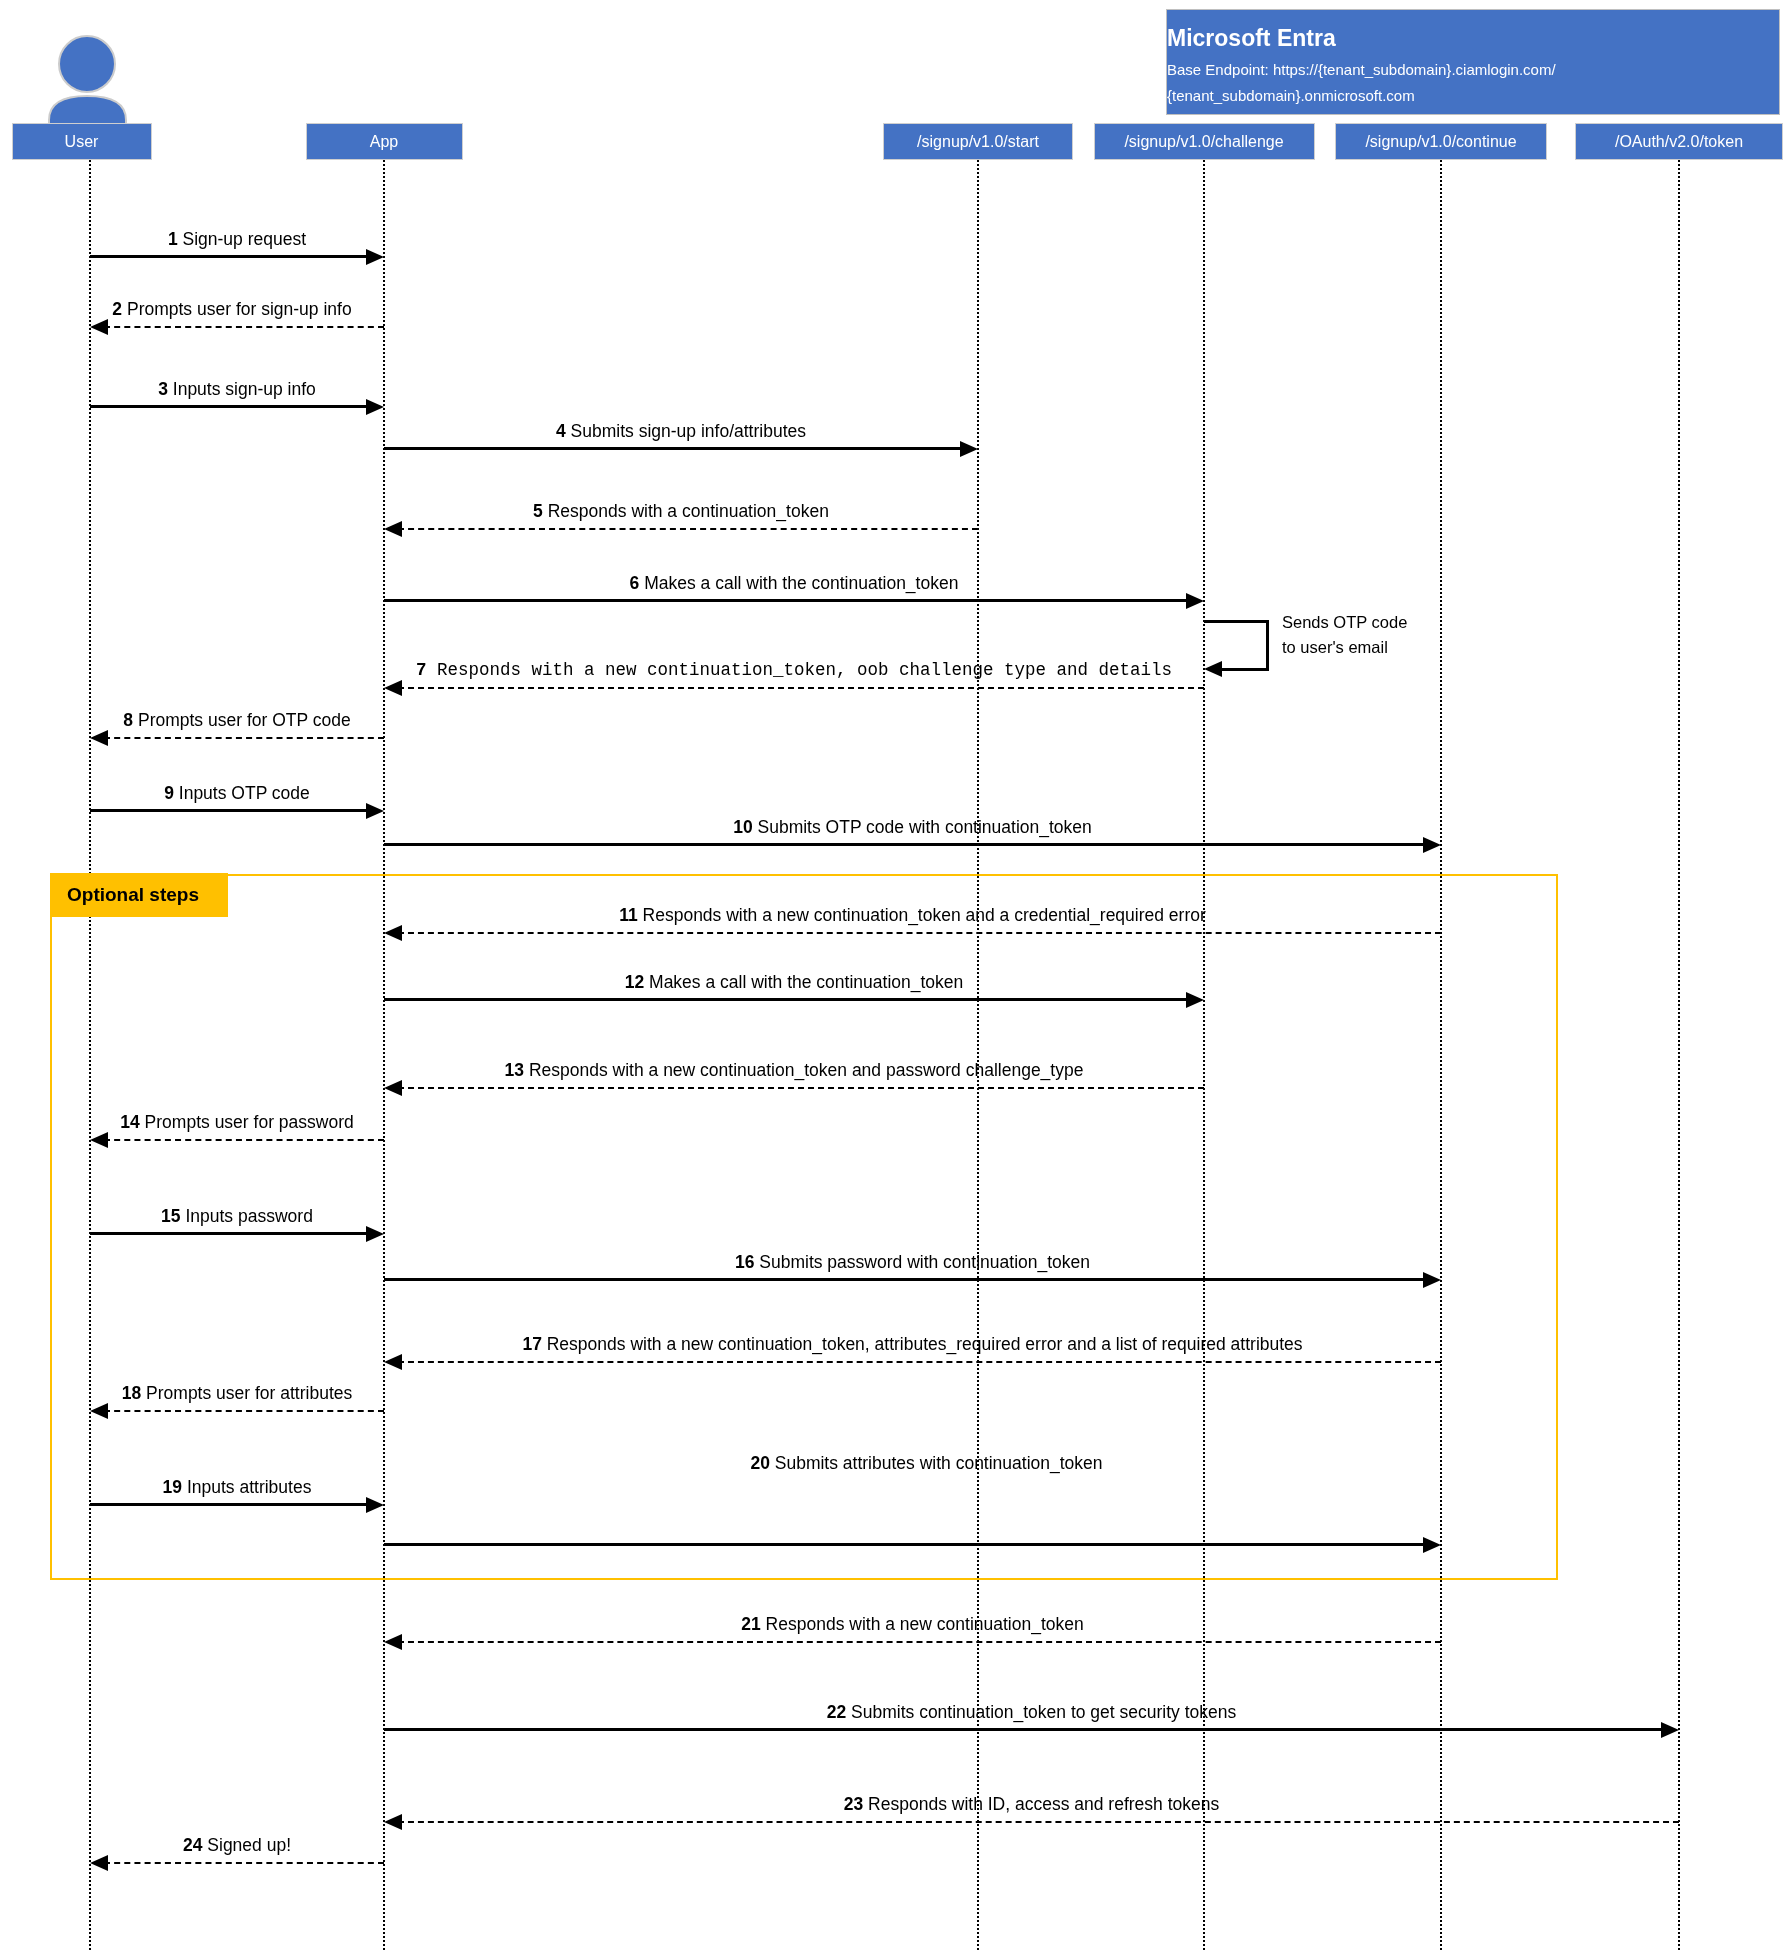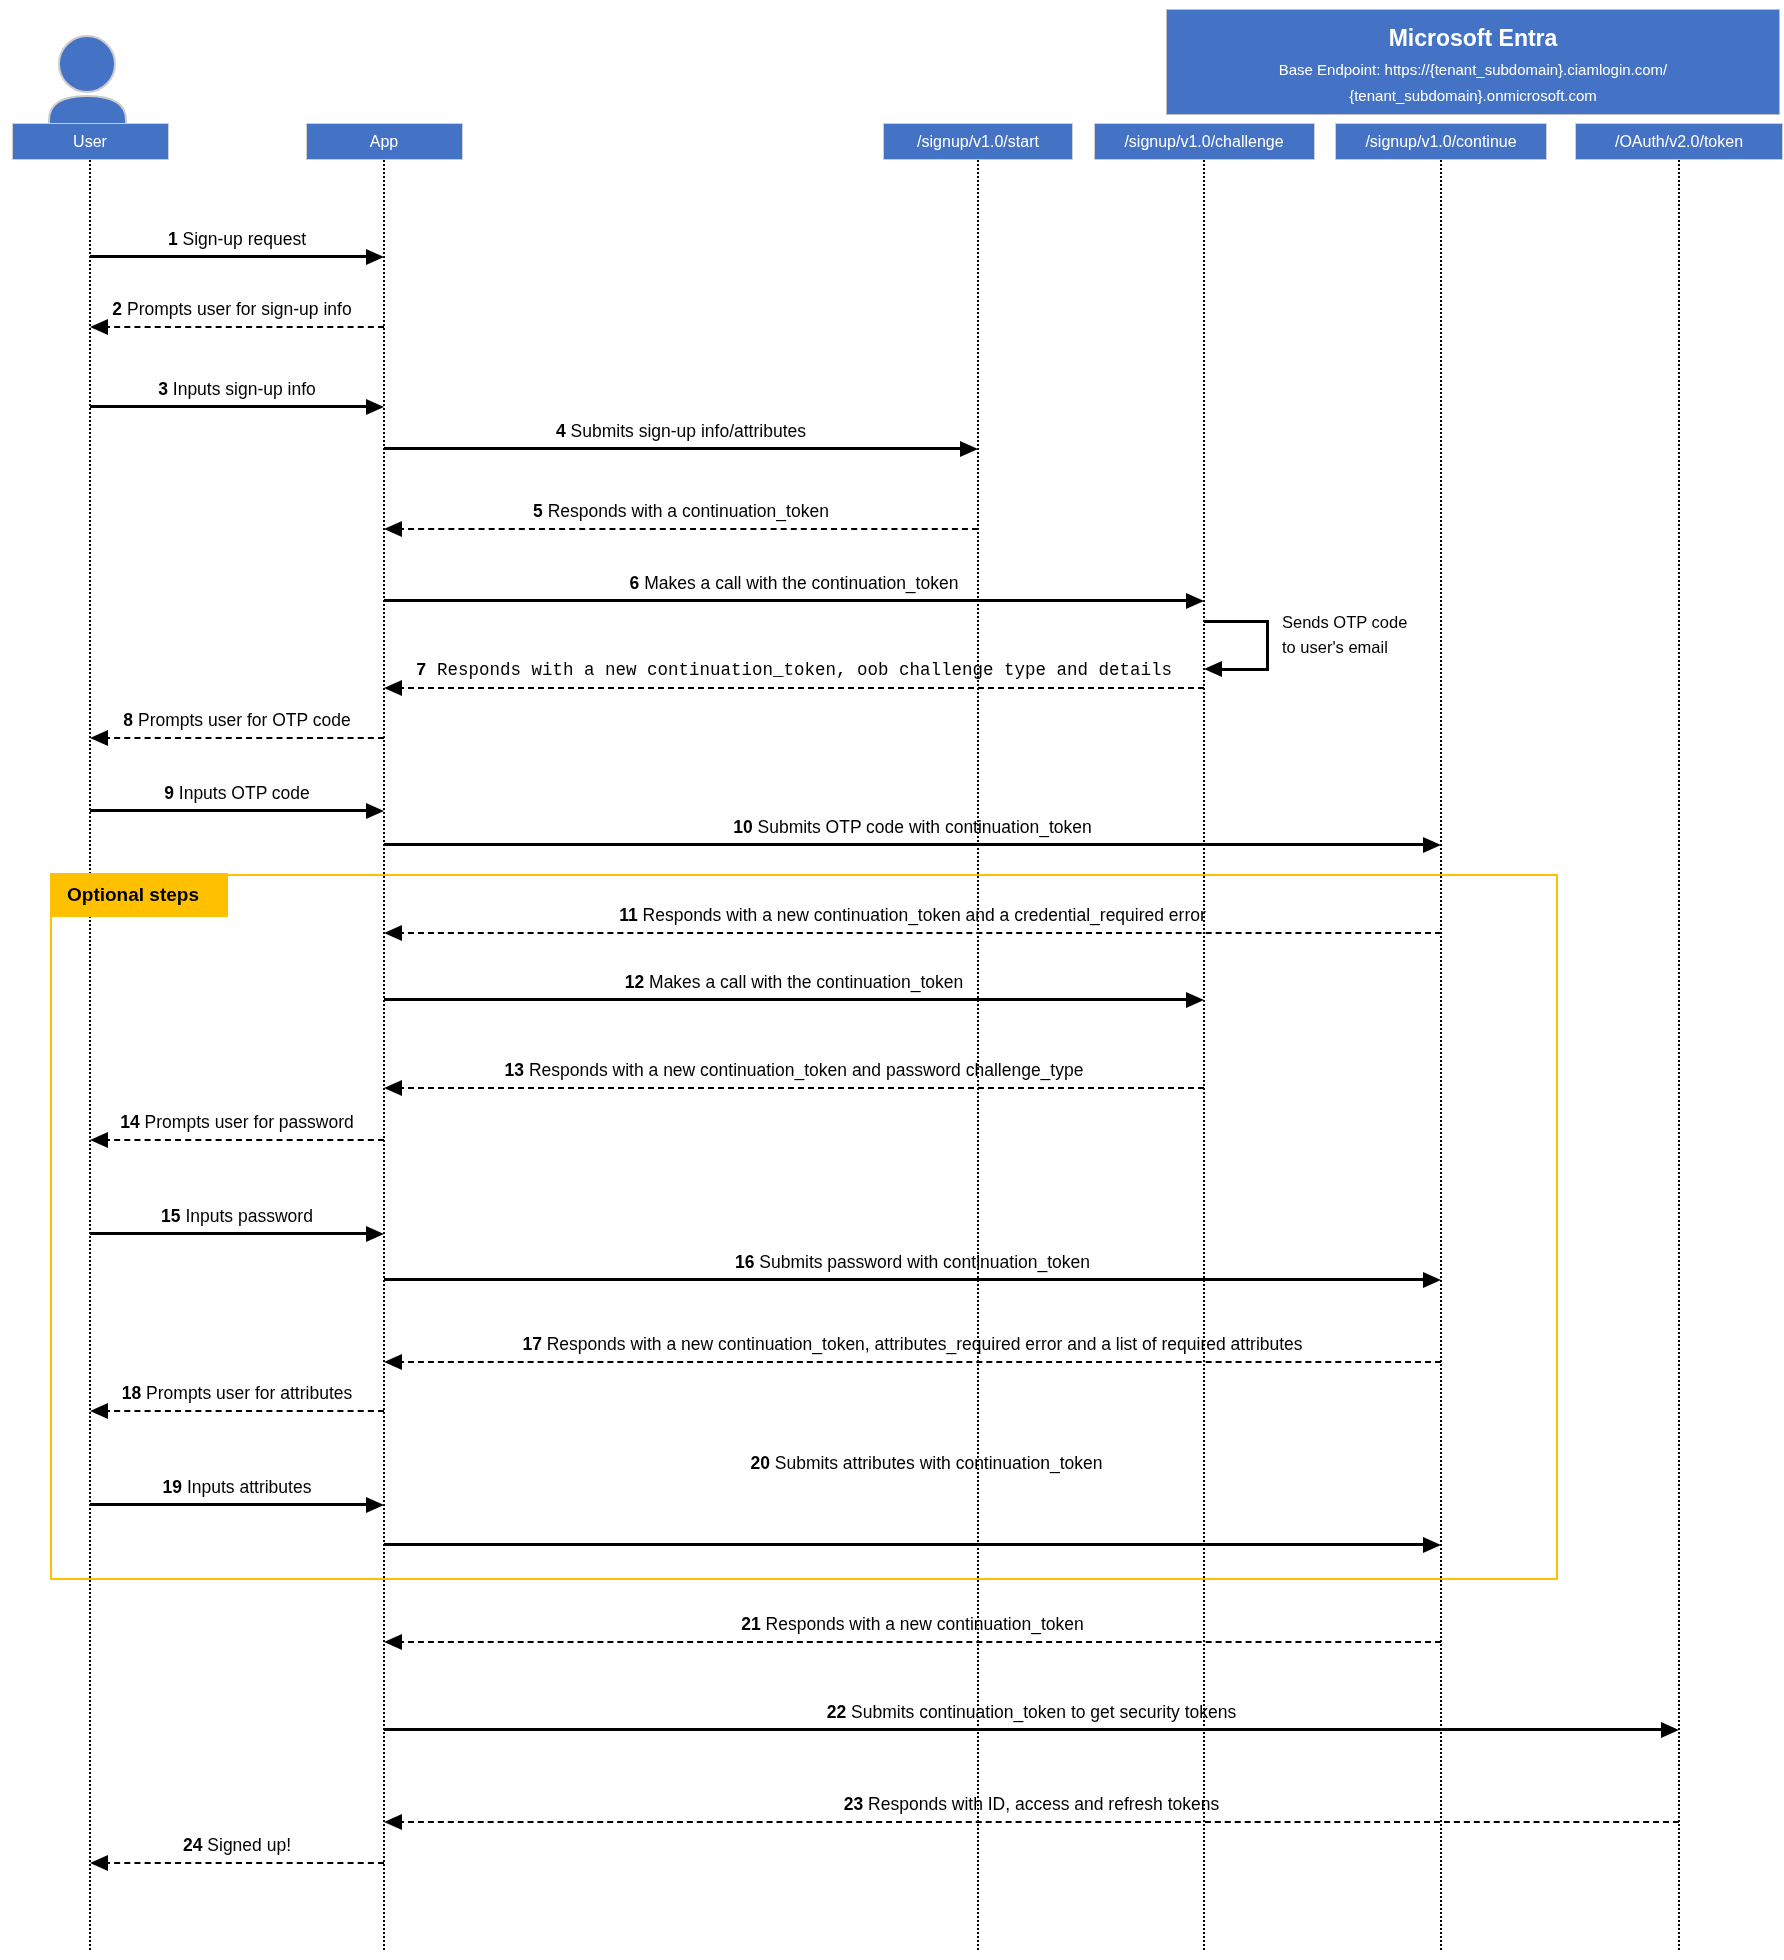--- a/index.html
+++ b/index.html
@@ -2,21 +2,21 @@
 <html><head>
 <meta charset="utf-8">
 <style>
   html,body{margin:0;padding:0;background:#fff;}
   #stage{
     position:relative;width:1784px;height:1960px;background:#fff;overflow:hidden;
     font-family:"Liberation Sans","DejaVu Sans",sans-serif;color:#000;
   }
   .entra{
     position:absolute;left:1166px;top:9px;width:614px;height:106px;
-    background:#4472C4;border:1px solid #bfbfbf;color:#fff;text-align:center;
+    background:#4472C4;border:1px solid #bfbfbf;color:#fff;text-align:left;
     box-sizing:border-box;
   }
   .entra-title{font-size:23px;font-weight:700;margin-top:15px;}
   .entra-sub{font-size:15px;margin-top:9px;}
   .actor-box{
     position:absolute;top:123px;height:37px;background:#4472C4;border:1px solid #cfcfcf;
     color:#fff;font-size:16px;display:flex;align-items:center;justify-content:center;
     box-sizing:border-box;white-space:nowrap;
   }
   .lifeline{position:absolute;top:160px;width:0;border-left:2px dotted #000;}
@@ -52,21 +52,21 @@
 
   <svg class="avatar" width="96" height="110" viewBox="0 0 96 110">
     <circle cx="47" cy="36" r="28" fill="#4472C4" stroke="#cccccc" stroke-width="2"></circle>
     <path d="M 9 106 L 9 92 Q 9 68 47 68 Q 86 68 86 92 L 86 106 Z" fill="#4472C4" stroke="#cccccc" stroke-width="2"></path>
   </svg>
 
   <div class="optional-box"></div>
   <div class="optional-label">Optional steps</div>
 
   <div id="gen">
-      <div class="actor-box" style="left: 11.5px; width: 157px;">User</div>
+      <div class="actor-box" style="left: 11.5px; width: 140px;">User</div>
       <div class="lifeline" style="left: 89px; height: 1790px;"></div>
       <div class="actor-box" style="left: 305.5px; width: 157px;">App</div>
       <div class="lifeline" style="left: 383px; height: 1790px;"></div>
       <div class="actor-box" style="left: 883px; width: 190px;">/signup/v1.0/start</div>
       <div class="lifeline" style="left: 977px; height: 1790px;"></div>
       <div class="actor-box" style="left: 1093.5px; width: 221px;">/signup/v1.0/challenge</div>
       <div class="lifeline" style="left: 1203px; height: 1790px;"></div>
       <div class="actor-box" style="left: 1335px; width: 212px;">/signup/v1.0/continue</div>
       <div class="lifeline" style="left: 1440px; height: 1790px;"></div>
       <div class="actor-box" style="left: 1575px; width: 208px;">/OAuth/v2.0/token</div>

